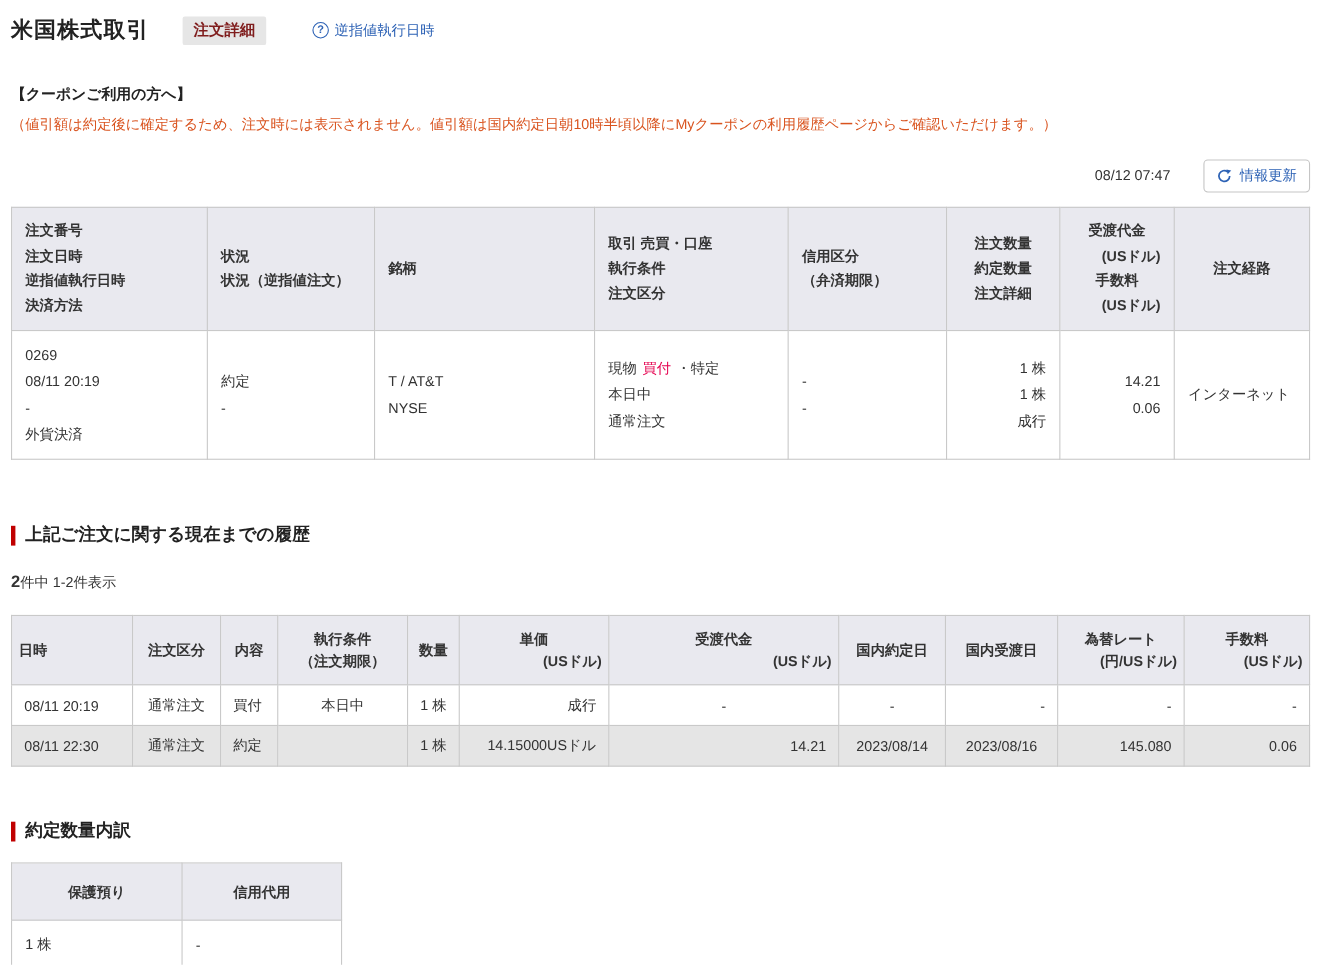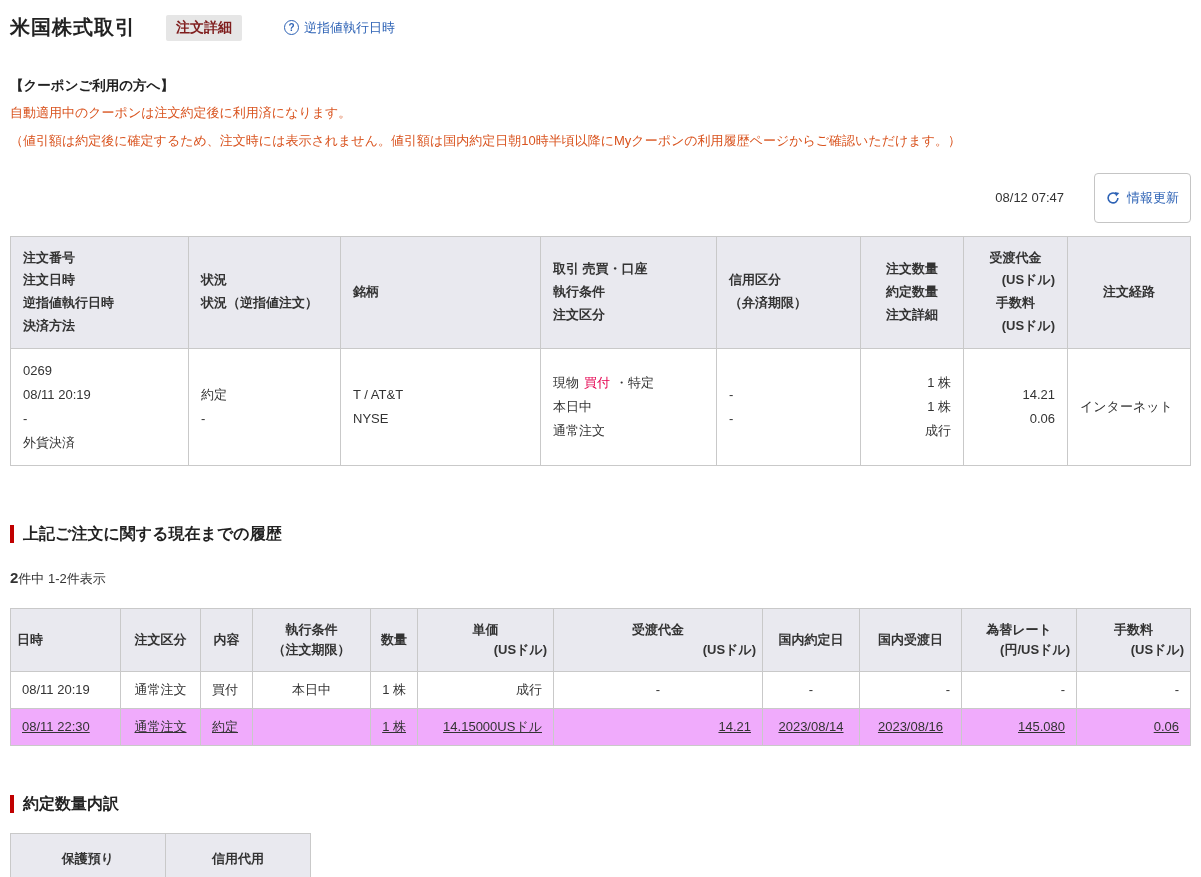--- a/index.html
+++ b/index.html
@@ -25,21 +25,21 @@
   .coupon { margin-top:36px; }
   .coupon-heading { font-weight:bold; color:#222; font-size:13.5px; }
   .coupon-line { color:#d9531e; margin-top:9px; line-height:1.45; }
 
   
   .toolbar { display:flex; justify-content:flex-end; align-items:center;
     gap:30px; margin-top:22px; margin-bottom:13px; }
   .timestamp { font-size:13px; color:#333; }
   .refresh-btn { display:inline-flex; align-items:center; gap:7px;
     border:1px solid #c5c5c5; background:#fff; border-radius:4px;
-    padding:15px 11px; color:#2d62b5; font-size:13px; cursor:pointer; }
+    padding:5px 11px; color:#2d62b5; font-size:13px; cursor:pointer; }
 
   
   table { border-collapse:collapse; table-layout:fixed; }
   th, td { border:1px solid #c9c9c9; font-size:13px; color:#333; }
   th { background:#e9e9ef; font-weight:bold; }
   .unit { font-weight:bold;text-align:right; }
 
   
   .order-table { width:1180px; }
   .order-table th { text-align:left; vertical-align:middle; padding:10px 12px; line-height:1.75; }
@@ -55,21 +55,21 @@
   .red-bar { display:inline-block; width:4px; height:18px; background:#c00000; margin-right:9px; }
   .sec-hist { margin-top:58px; }
   .sec-bd { margin-top:48px; }
   .count-line { margin-top:24px; font-size:13px; }
   .count-bold { font-weight:bold; font-size:15px; }
 
   
   .hist-table { width:1180px; margin-top:20px; }
   .hist-table th { text-align:center; vertical-align:middle; padding:9px 6px; line-height:1.55; height:63px; }
   .hist-table td { vertical-align:middle; padding:9px 11px; height:37px; }
-  .hist-table tr.alt td { background:#f0abfc;text-decoration:underline; }
+  .hist-table tr.alt td { background:#e5e5e5; }
   .al { text-align:left; } .ac { text-align:center; } .ar { text-align:right; }
 
   
   .bd-table { width:300px; margin-top:18px; }
   .bd-table th { text-align:center; padding:9px 10px; height:52px; vertical-align:middle; }
   .bd-table td { text-align:left; padding:13px 12px; height:44px; vertical-align:middle; }
 </style>
 </head>
 <body>
 
@@ -77,21 +77,20 @@
   <span class="page-title">米国株式取引</span>
   <span class="title-badge">注文詳細</span>
   <a class="help-link">
     <span class="q-icon">?</span>
     <span>逆指値執行日時</span>
   </a>
 </div>
 
 <div class="coupon">
   <div class="coupon-heading">【クーポンご利用の方へ】</div>
-  <div class="coupon-line">自動適用中のクーポンは注文約定後に利用済になります。</div>
   <div class="coupon-line">（値引額は約定後に確定するため、注文時には表示されません。値引額は国内約定日朝10時半頃以降にMyクーポンの利用履歴ページからご確認いただけます。）</div>
 </div>
 
 <div class="toolbar">
   <span class="timestamp">08/12 07:47</span>
   <button class="refresh-btn">
     <svg width="14" height="14" viewBox="0 0 16 16">
       <path d="M13.6 8a5.6 5.6 0 1 1-2.2-4.45" fill="none" stroke="#2d62b5" stroke-width="1.8"></path>
       <polygon points="10.2,1.2 15.2,2.4 11.5,6.2" fill="#2d62b5"></polygon>
     </svg>

